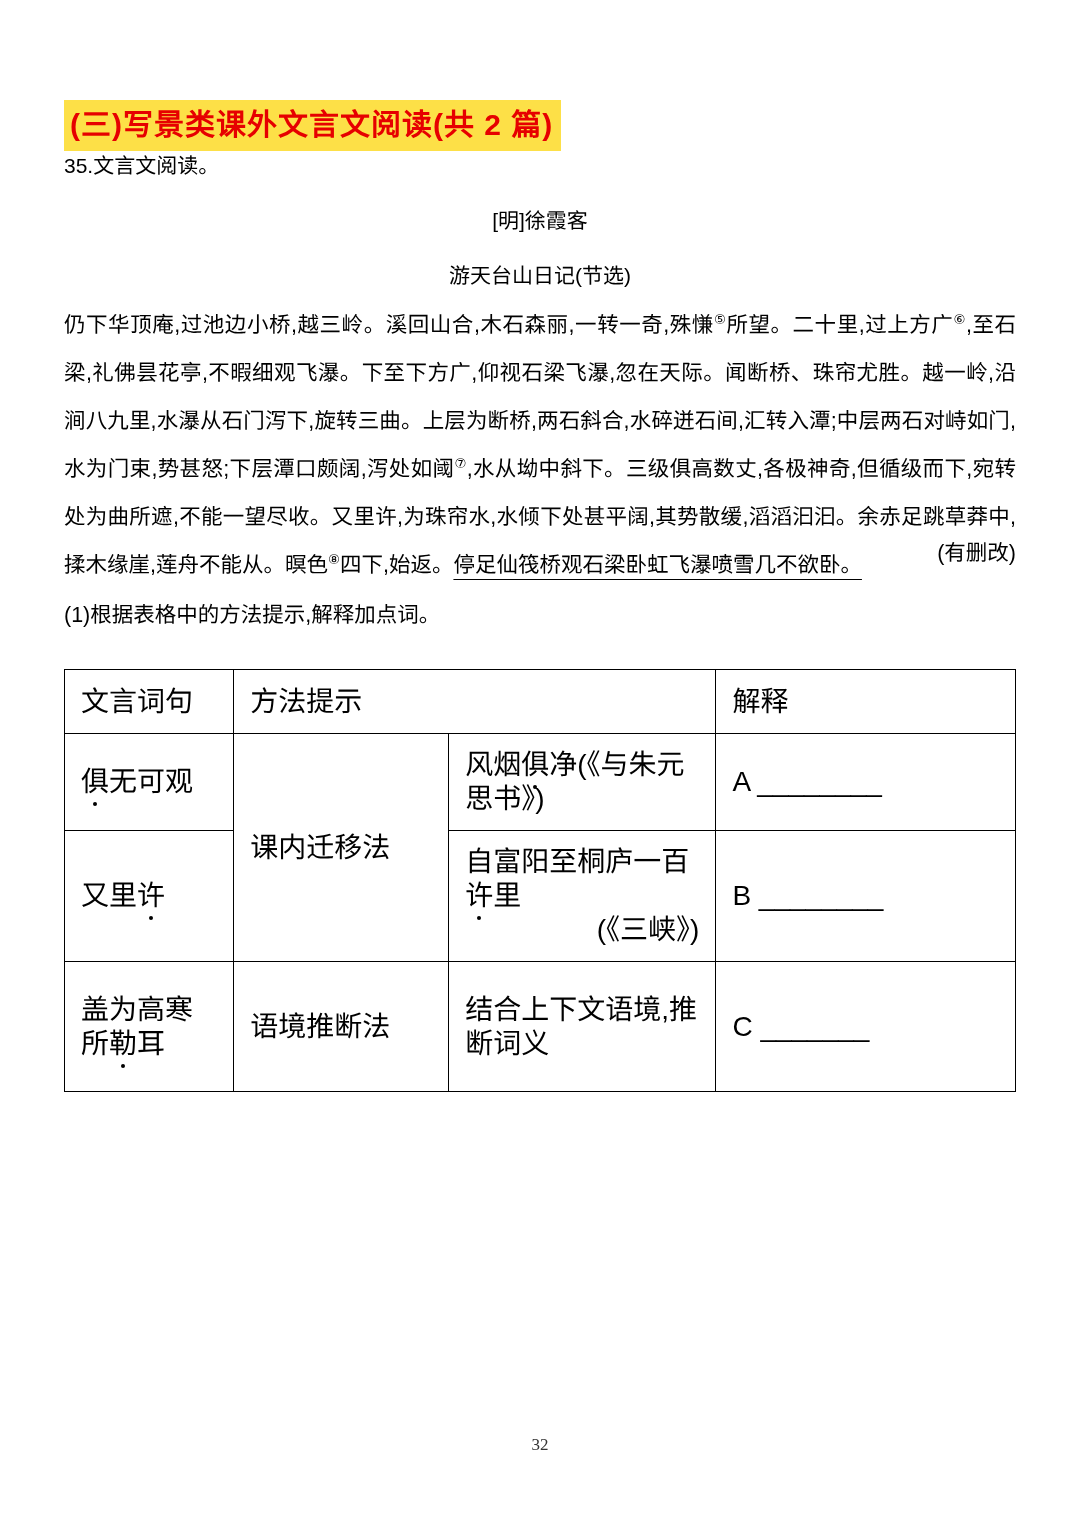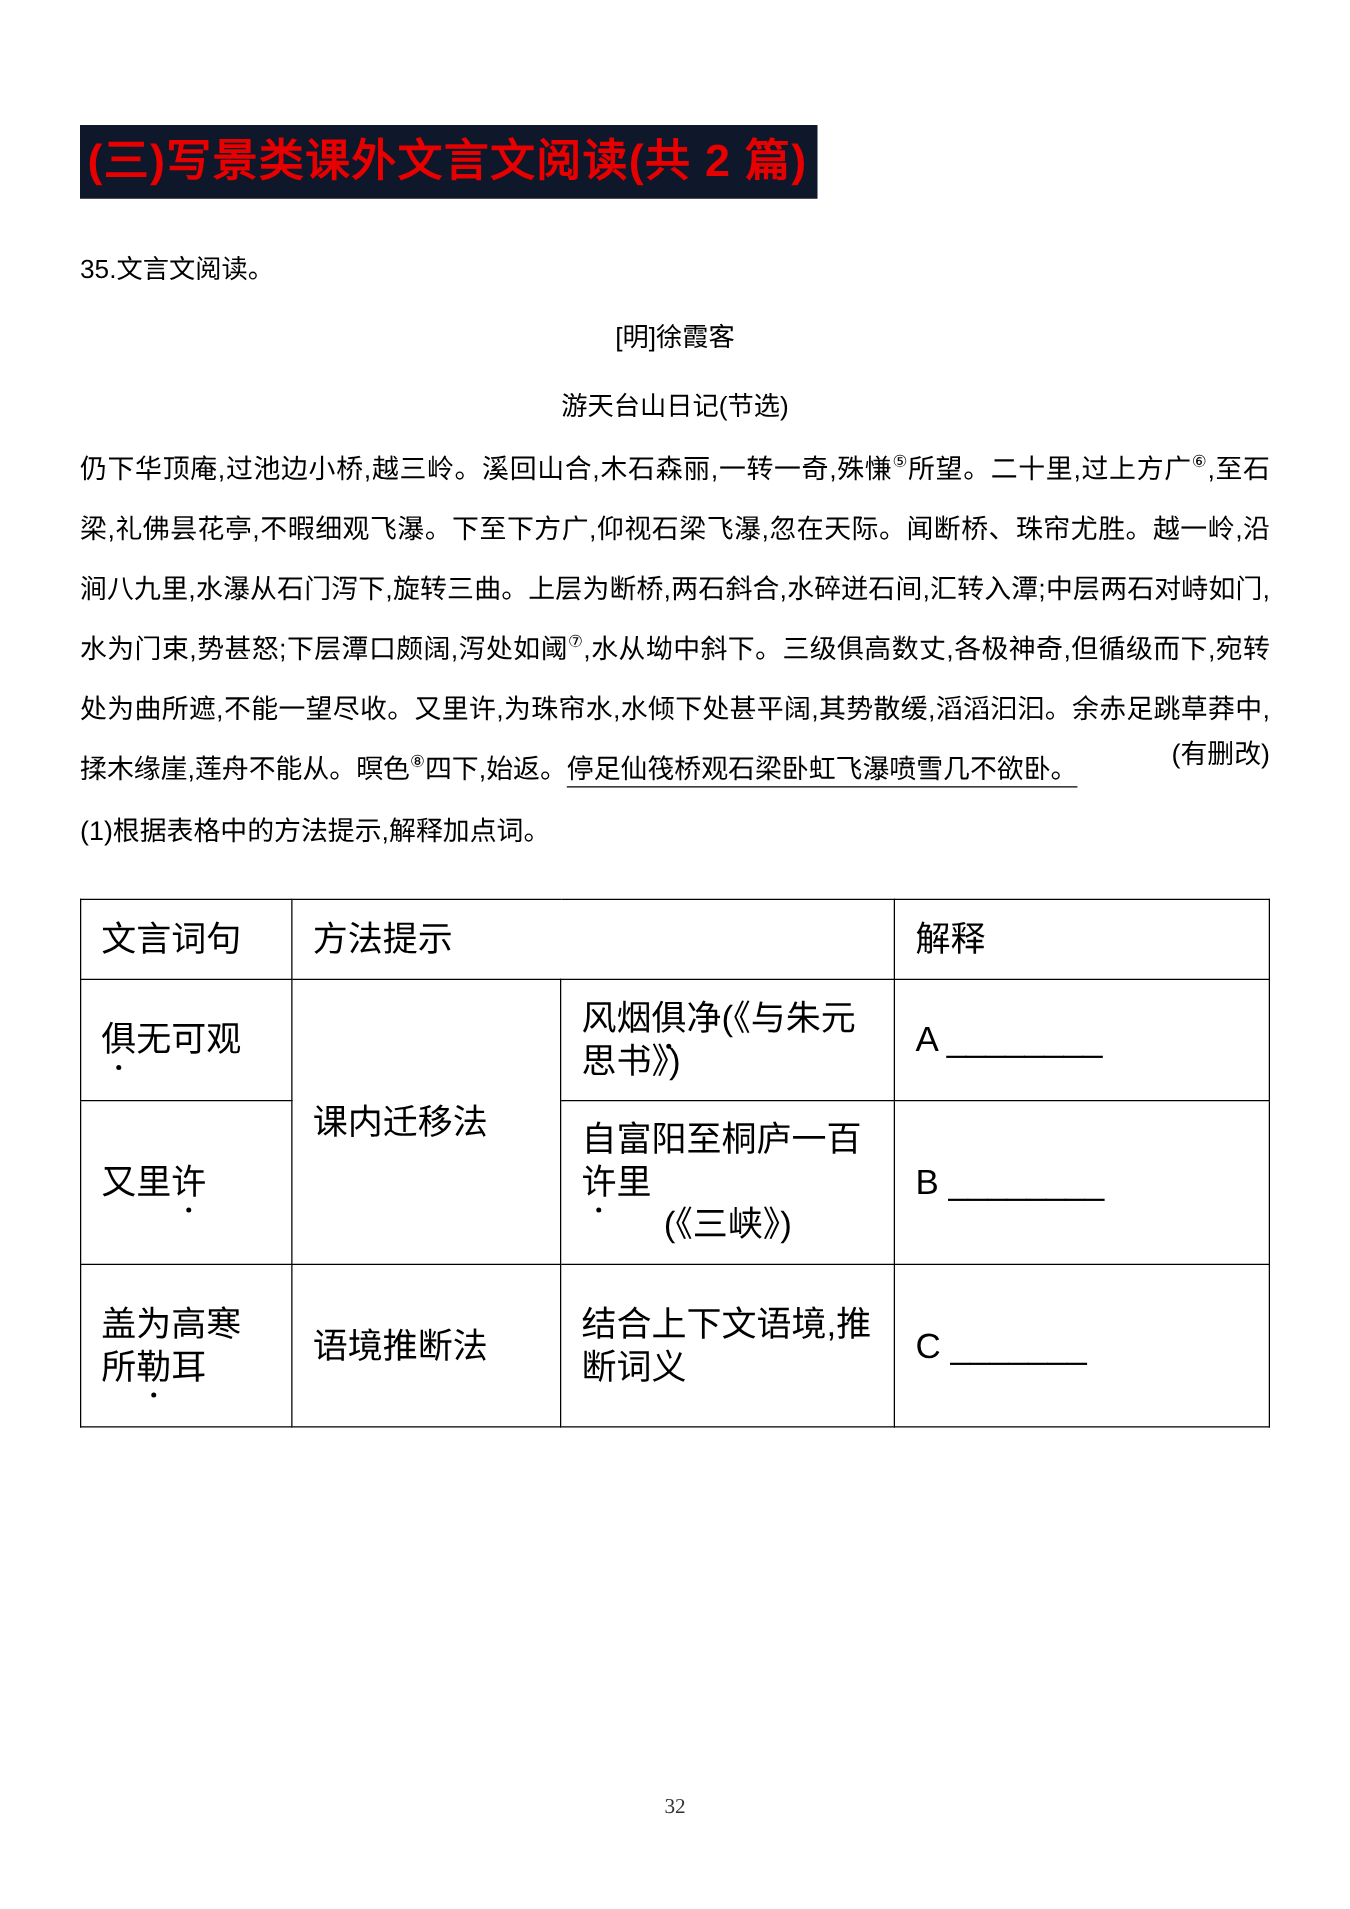--- a/index.html
+++ b/index.html
@@ -8,30 +8,29 @@
     width:1080px; height:1527px; position:relative;
     font-family:"Liberation Sans","DejaVu Sans",sans-serif;
     color:#000;
   }
   .page {
     position:relative; width:100%; height:100%;
     padding:100px 64px 0 64px;
   }
   .title-banner {
     display:inline-block;
-    background:#0f172a;
+    background:#fde047;
     color:#e60000;
     font-weight:bold;
-    font-size:36px;
+    font-size:30px;
     line-height:1.4;
     padding:4px 8px 5px 6px;
     letter-spacing:1px;
   }
   .q-number {
-    margin-top:42px;
     font-size:21px;
     line-height:30px;
   }
   .center-line { text-align:center; font-size:21px; line-height:30px; }
   .doc-title { margin-top:25px; }
   .doc-author { margin-top:25px; }
   .body-para {
     margin-top:10px;
     font-size:21.5px;
     line-height:48px;
@@ -68,21 +67,21 @@
     line-height:34px;
   }
   .method-table th { height:64px; }
   .row-1 td { height:64px; }
   .row-2 td { height:118px; }
   .row-3 td { height:130px; }
   .col-phrase  { width:17.8%; }
   .col-method  { width:22.6%; }
   .col-example { width:28.1%; }
   .col-answer  { width:31.5%; }
-  .cell-line2 { text-align:center; }
+  .cell-line2 { text-align:right; }
   .dot { position:relative; display:inline-block; }
   .dot::after {
     content:"";
     position:absolute;
     left:50%; transform:translateX(-50%);
     bottom:-7px;
     width:4px; height:4px;
     border-radius:50%;
     background:#000;
   }

